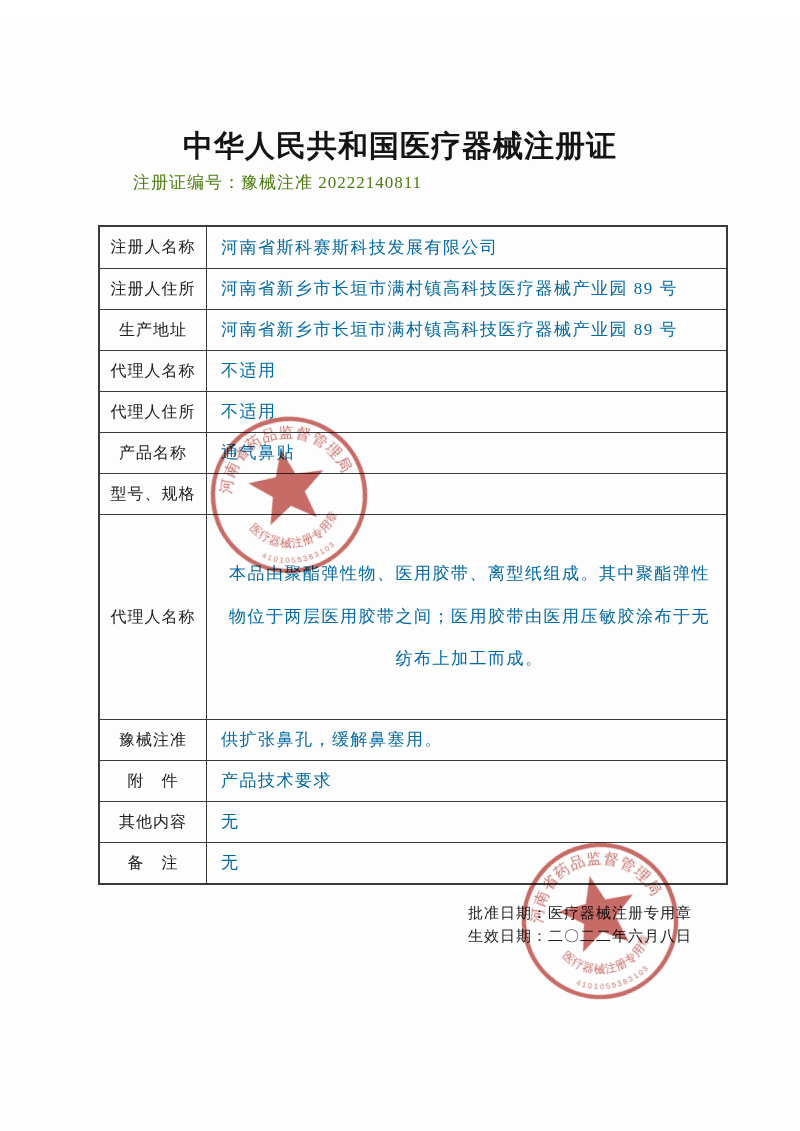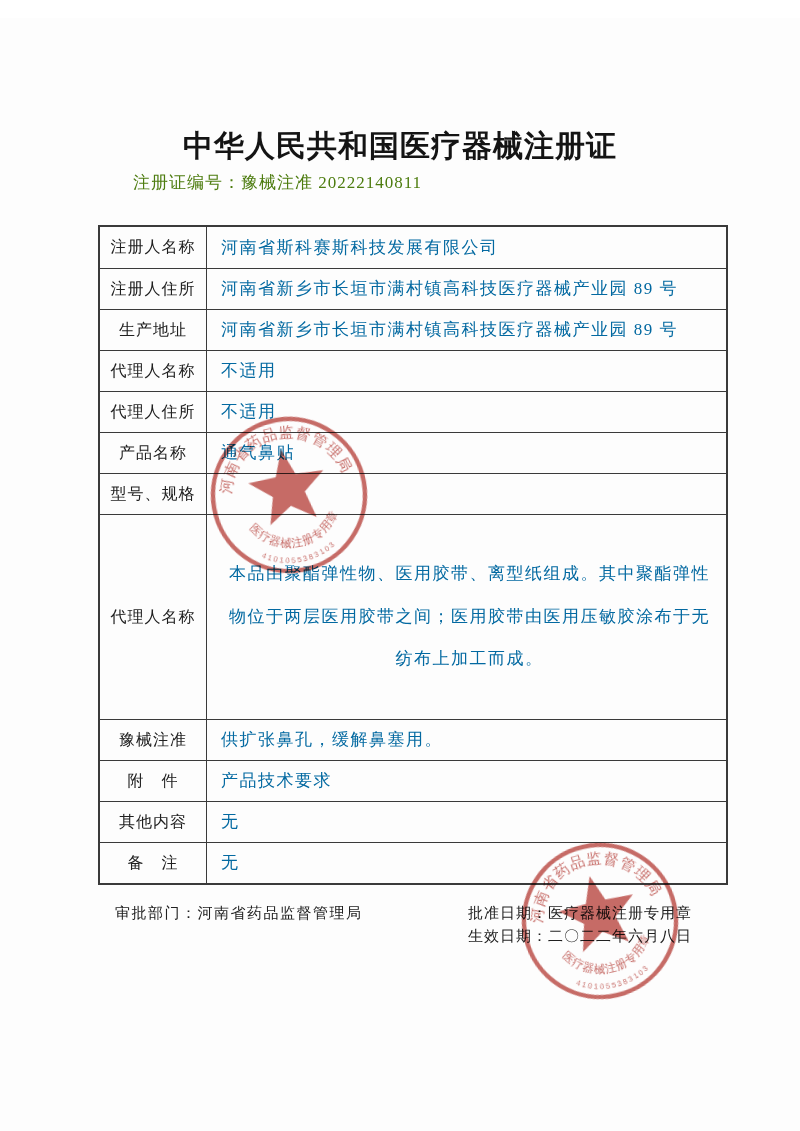--- a/index.html
+++ b/index.html
@@ -151,21 +151,20 @@
     <div class="row">
       <div class="cell-label">其他内容</div>
       <div class="cell-value">无</div>
     </div>
     <div class="row">
       <div class="cell-label">备　注</div>
       <div class="cell-value">无</div>
     </div>
   </div>
 
-  <div class="footer-dept">审批部门：河南省药品监督管理局</div>
 
   <div class="footer-dates">
     <div>批准日期：医疗器械注册专用章</div>
     <div>生效日期：二〇二二年六月八日</div>
   </div>
 
   <svg class="seal seal-1" viewBox="0 0 200 200" aria-hidden="true">
     <defs>
       <path id="s1-top" d="M 42.6 91.9 A 58 58 0 0 1 157.4 91.9" fill="none"></path>
       <path id="s1-bot" d="M 55 126 A 52 52 0 0 0 145 126" fill="none"></path>

